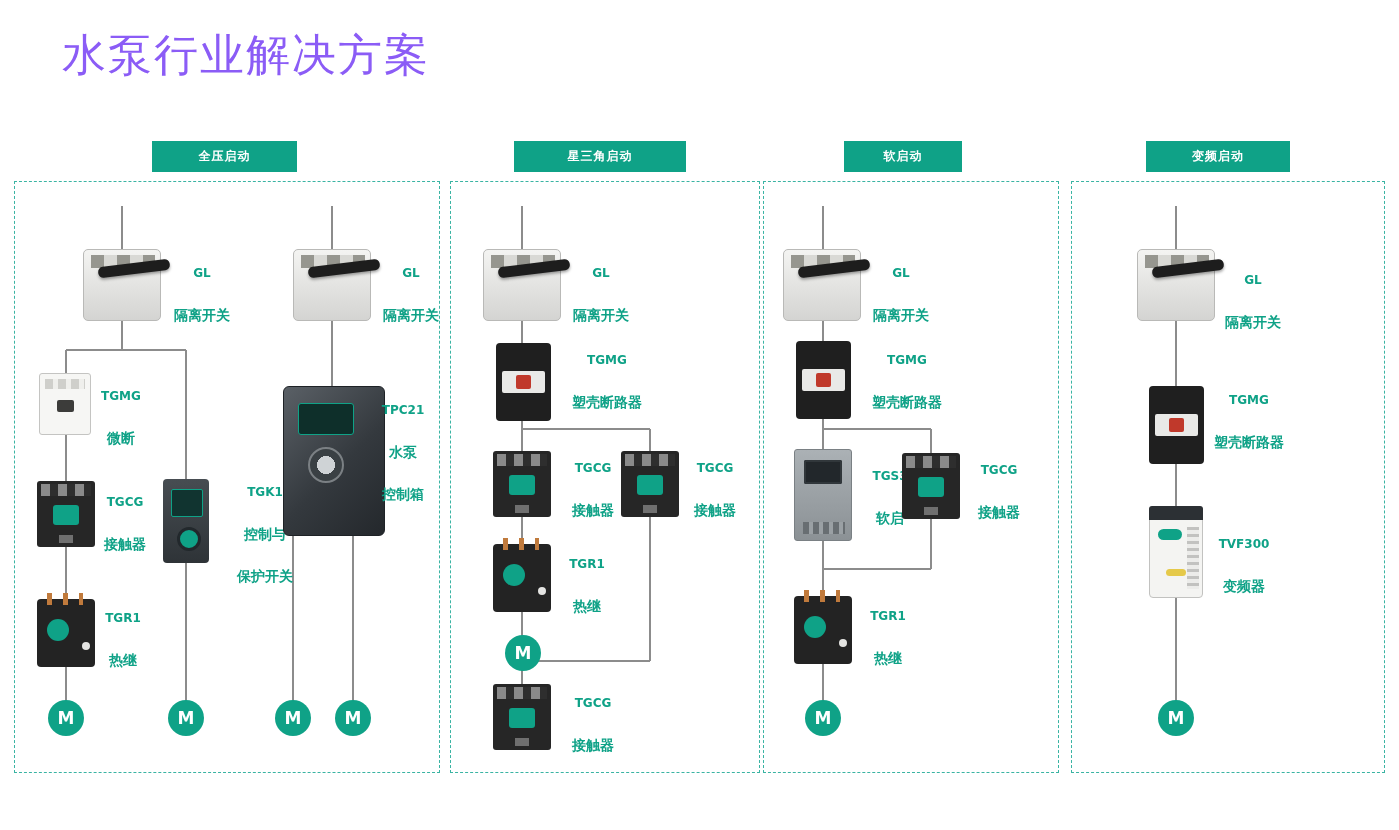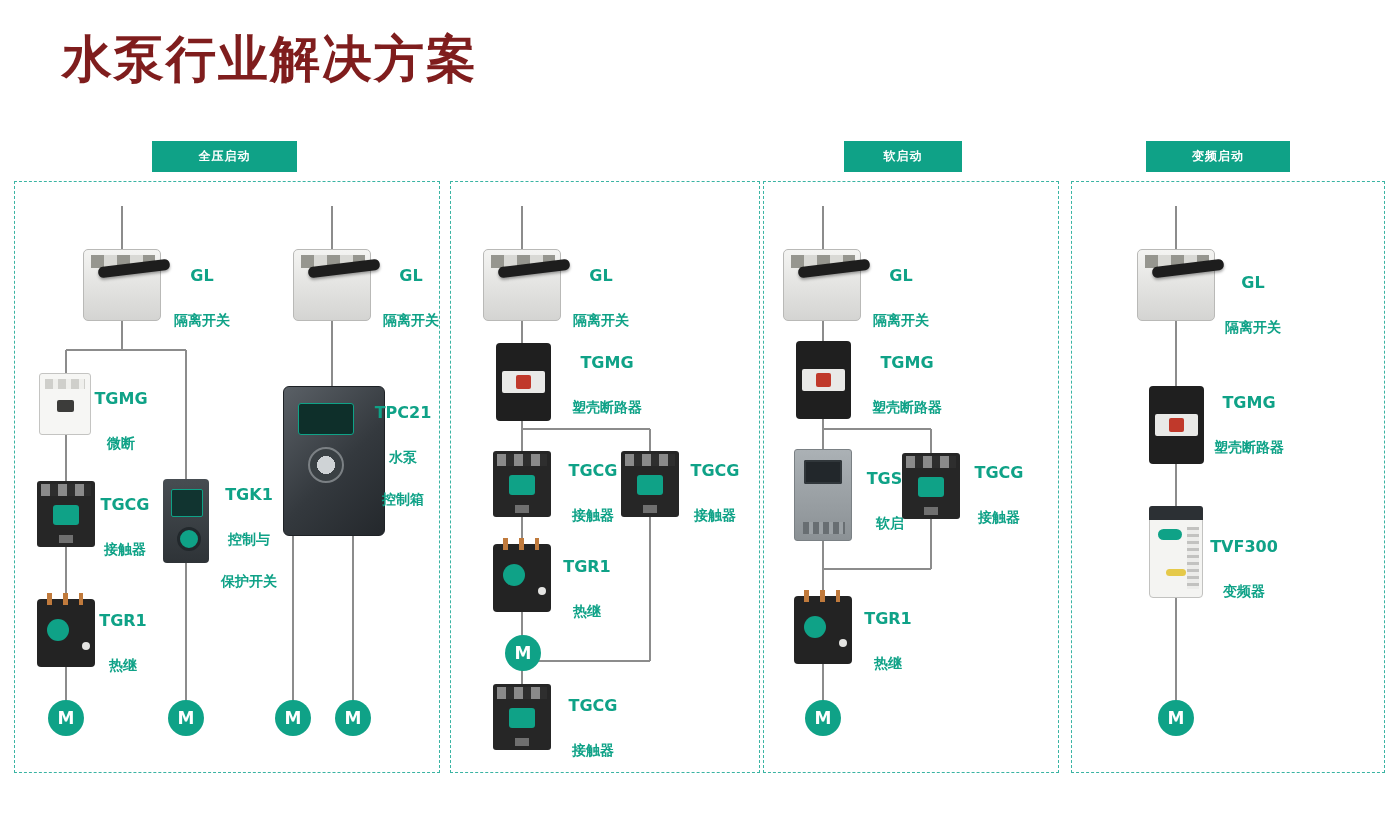--- a/index.html
+++ b/index.html
@@ -1,33 +1,33 @@
 <!DOCTYPE html>
 <html><head>
 <meta charset="utf-8">
 <style>
   * { margin:0; padding:0; box-sizing:border-box; }
   html,body { background:#ffffff; }
   body { font-family:"DejaVu Sans","Liberation Sans",sans-serif; }
   .canvas { position:relative; width:1399px; height:830px; background:#ffffff; overflow:hidden; }
 
-  .title { position:absolute; left:62px; top:26px; font-size:50px; font-weight:bold;
-           color:#7f1d1d; letter-spacing:2px; white-space:nowrap; }
+  .title { position:absolute; left:62px; top:26px; font-size:44px; font-weight:normal;
+           color:#8b5cf6; letter-spacing:2px; white-space:nowrap; }
 
   .badge { position:absolute; height:31px; background:#0fa287; color:#ffffff;
            font-size:12px; font-weight:bold; display:flex; align-items:center;
            justify-content:center; letter-spacing:1px; }
 
   .panel { position:absolute; border:1.5px dashed #3ab4a3; background:#ffffff; }
   .wires { position:absolute; left:0; top:0; }
 
   .comp { position:absolute; }
   .comp-label { position:absolute; transform:translateX(-50%); text-align:center;
                 color:#0fa287; font-weight:bold; line-height:1.3; white-space:nowrap; }
-  .comp-label .model { font-size:16px; }
+  .comp-label .model { font-size:12px; }
   .comp-label .desc  { font-size:14px;margin-top:24px; }
 
   .motor { position:absolute; width:36px; height:36px; border-radius:50%;
            background:#0fa287; color:#fff; display:flex; align-items:center;
            justify-content:center; font-size:17px; font-weight:bold; }
 
   
   .c-gl { width:78px; height:72px; background:linear-gradient(180deg,#f4f4f2,#e2e2e0 55%,#d4d4d2);
           border:1px solid #b9b9b7; border-radius:5px; }
   .c-gl::before { content:""; position:absolute; left:7px; top:5px; width:64px; height:13px;
@@ -99,20 +99,21 @@
           border-radius:6px; background:#0fa287; box-shadow:6px 38px 0 -2px #e5c94a; }
 </style>
 </head>
 <body>
 
 <div class="canvas">
 
   <div class="title">水泵行业解决方案</div>
 
   <div class="badge" style="left:152px;top:141px;width:145px">全压启动</div>
+  <div class="badge" style="left:514px;top:141px;width:172px">星三角启动</div>
   <div class="badge" style="left:844px;top:141px;width:118px">软启动</div>
   <div class="badge" style="left:1146px;top:141px;width:144px">变频启动</div>
 
   <div class="panel" style="left:14px;top:181px;width:426px;height:592px">
     <svg class="wires" width="423" height="589" viewBox="0 0 423 589">
       <path d="M107,24 V168 M51,168 H171 M51,168 V536 M171,168 V536 M317,24 V215 M278,350 V536 M338,350 V536" stroke="#8c8c8c" stroke-width="2" fill="none"></path>
     </svg>
 
     <div class="comp c-gl" style="left:68px;top:67px"></div>
     <div class="comp-label" style="left:187px;top:84px">
@@ -138,21 +139,21 @@
       <div class="desc">接触器</div>
     </div>
 
     <div class="comp c-tgr1" style="left:22px;top:417px"></div>
     <div class="comp-label" style="left:108px;top:429px">
       <div class="model">TGR1</div>
       <div class="desc">热继</div>
     </div>
 
     <div class="comp c-tgk1" style="left:148px;top:297px"></div>
-    <div class="comp-label" style="left:234px;top:303px">
+    <div class="comp-label" style="left:250px;top:303px">
       <div class="model">TGK1</div>
       <div class="desc">控制与</div>
       <div class="desc">保护开关</div>
     </div>
 
     <div class="comp c-tpc21" style="left:268px;top:204px"></div>
     <div class="comp-label" style="left:388px;top:221px">
       <div class="model">TPC21</div>
       <div class="desc">水泵</div>
       <div class="desc">控制箱</div>

